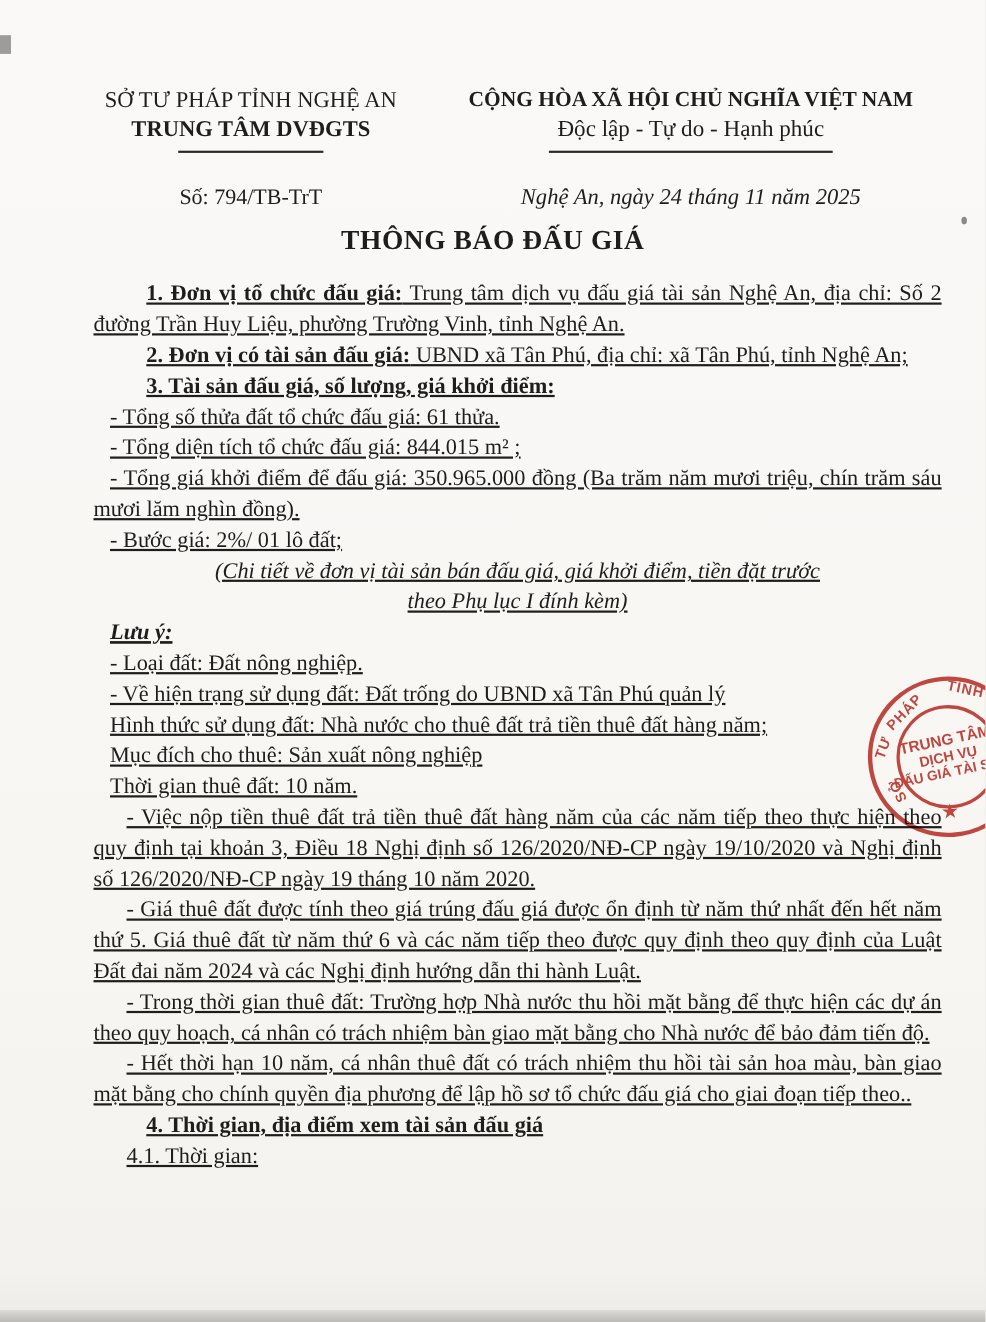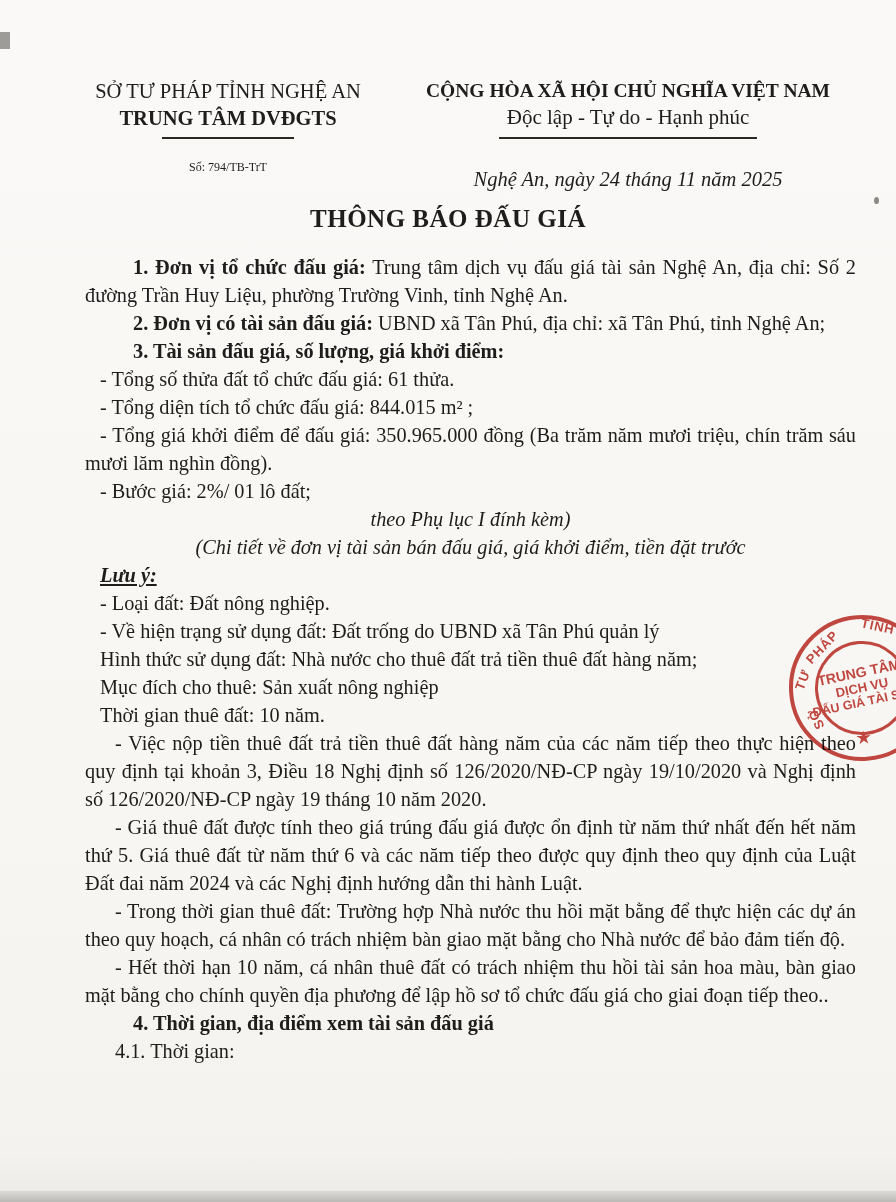--- a/index.html
+++ b/index.html
@@ -6,33 +6,33 @@
   .page{
     position:relative;width:896px;height:1202px;overflow:hidden;
     background:linear-gradient(180deg,#faf9f7 0%,#f7f6f3 70%,#f3f2ef 96%,#eceae7 100%);
     font-family:"Liberation Serif",serif;color:#1e1d1b;
   }
   
   .hdr-left{position:absolute;top:80px;left:78px;width:300px;text-align:center;}
   .hdr-left .l1{font-size:20.5px;}
   .hdr-left .l2{font-size:20.5px;font-weight:bold;margin-top:4px;}
   .hdr-left .rule{width:132px;height:2px;background:#2a2926;margin:7px auto 0;}
-  .hdr-left .num{font-size:12px;margin-top:21px;}
+  .hdr-left .num{font-size:20px;margin-top:29px;}
   .hdr-right{position:absolute;top:80px;left:408px;width:440px;text-align:center;}
   .hdr-right .l1{font-size:19.5px;font-weight:bold;}
   .hdr-right .l2{font-size:21px;font-weight:normal;margin-top:3px;}
   .hdr-right .rule{width:258px;height:2px;background:#2a2926;margin:7px auto 0;}
   .hdr-right .date{font-size:20.5px;font-style:italic;margin-top:29px;}
   
   .doc-title{position:absolute;top:205px;left:0;width:100%;text-align:center;
     font-size:25px;font-weight:bold;letter-spacing:.5px;}
   
   .body{position:absolute;top:253px;left:85px;width:771px;
     font-size:20.3px;line-height:28px;text-align:justify;}
-  .body p{margin:0;text-indent:48px;}
+  .body p{margin:0;text-indent:48px;text-decoration:underline;}
   .body p.i15{text-indent:15px;}
   .body p.i30{text-indent:30px;}
   .body p.ctr{text-indent:0;text-align:center;font-style:italic;}
   .body p .lbl{font-weight:bold;}
   .body p.note{text-indent:15px;}
   .body p.note .txt{font-weight:bold;font-style:italic;text-decoration:underline;}
   
   .stamp{position:absolute;left:789px;top:615px;width:146px;height:146px;
     mix-blend-mode:multiply;opacity:.93;color:#c23b33;
     font-family:"Liberation Sans",sans-serif;font-weight:bold;transform:rotate(-4deg);}
@@ -80,22 +80,22 @@
   <div class="doc-title">THÔNG BÁO ĐẤU GIÁ</div>
 
   <div class="body">
     <p><b class="lbl">1. Đơn vị tổ chức đấu giá:</b><span class="txt"> Trung tâm dịch vụ đấu giá tài sản Nghệ An, địa chỉ: Số 2 đường Trần Huy Liệu, phường Trường Vinh, tỉnh Nghệ An.</span></p>
     <p><b class="lbl">2. Đơn vị có tài sản đấu giá:</b><span class="txt"> UBND xã Tân Phú, địa chỉ: xã Tân Phú, tỉnh Nghệ An;</span></p>
     <p><b class="lbl">3. Tài sản đấu giá, số lượng, giá khởi điểm:</b></p>
     <p class="i15"><span class="txt">- Tổng số thửa đất tổ chức đấu giá: 61 thửa.</span></p>
     <p class="i15"><span class="txt">- Tổng diện tích tổ chức đấu giá:  844.015 m² ;</span></p>
     <p class="i15"><span class="txt">- Tổng giá khởi điểm để đấu giá: 350.965.000 đồng (Ba trăm năm mươi triệu, chín trăm sáu mươi lăm nghìn đồng).</span></p>
     <p class="i15"><span class="txt">- Bước giá: 2%/ 01 lô đất;</span></p>
+    <p class="ctr"><span class="txt">(Chi tiết về đơn vị tài sản bán đấu giá, giá khởi điểm, tiền đặt trước</span></p>
     <p class="ctr"><span class="txt">theo Phụ lục I đính kèm)</span></p>
-    <p class="ctr"><span class="txt">(Chi tiết về đơn vị tài sản bán đấu giá, giá khởi điểm, tiền đặt trước</span></p>
     <p class="note"><span class="txt">Lưu ý:</span></p>
     <p class="i15"><span class="txt">- Loại đất: Đất nông nghiệp.</span></p>
     <p class="i15"><span class="txt">- Về hiện trạng sử dụng đất: Đất trống do UBND xã Tân Phú quản lý</span></p>
     <p class="i15"><span class="txt">Hình thức sử dụng đất:  Nhà nước cho thuê đất trả tiền thuê đất hàng năm;</span></p>
     <p class="i15"><span class="txt">Mục đích cho thuê: Sản xuất nông nghiệp</span></p>
     <p class="i15"><span class="txt">Thời gian thuê đất: 10 năm.</span></p>
     <p class="i30"><span class="txt">- Việc nộp tiền thuê đất trả tiền thuê đất hàng năm của các năm tiếp theo thực hiện theo quy định tại khoản 3, Điều 18 Nghị định số 126/2020/NĐ-CP ngày 19/10/2020 và Nghị định số 126/2020/NĐ-CP ngày 19 tháng 10 năm 2020.</span></p>
     <p class="i30"><span class="txt">- Giá thuê đất được tính theo giá trúng đấu giá được ổn định từ năm thứ nhất đến hết năm thứ 5. Giá thuê đất từ năm thứ 6 và các năm tiếp theo được quy định theo quy định của Luật Đất đai năm 2024 và các Nghị định hướng dẫn thi hành Luật.</span></p>
     <p class="i30"><span class="txt">- Trong thời gian thuê đất: Trường hợp Nhà nước thu hồi mặt bằng để thực hiện các dự án theo quy hoạch, cá nhân có trách nhiệm bàn giao mặt bằng cho Nhà nước để bảo đảm tiến độ.</span></p>
     <p class="i30"><span class="txt">- Hết thời hạn 10 năm, cá nhân thuê đất có trách nhiệm thu hồi tài sản hoa màu, bàn giao mặt bằng cho chính quyền địa phương để lập hồ sơ tổ chức đấu giá cho giai đoạn tiếp theo..</span></p>

